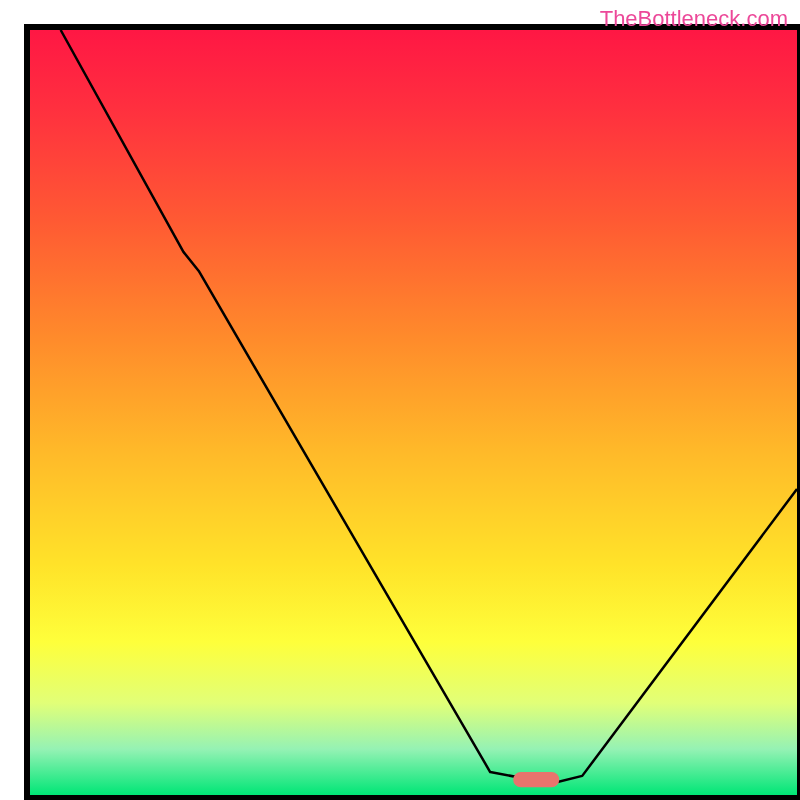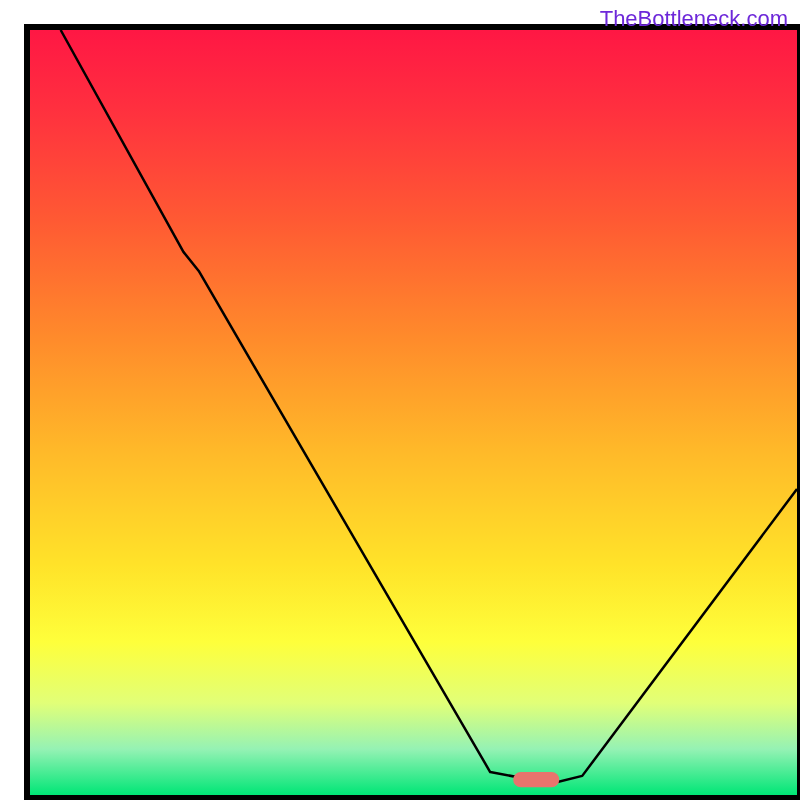--- a/index.html
+++ b/index.html
@@ -12,21 +12,21 @@
   }
   .chart-container {
     width: 800px;
     height: 800px;
     position: relative;
   }
   .watermark {
     position: absolute;
     top: 6px;
     right: 12px;
-    color: #6d28d9;
+    color: #ec4899;
     font-size: 22px;
     font-family: Arial, sans-serif;
     z-index: 10;
   }
   svg {
     display: block;
   }
 </style>
 </head>
 <body>

